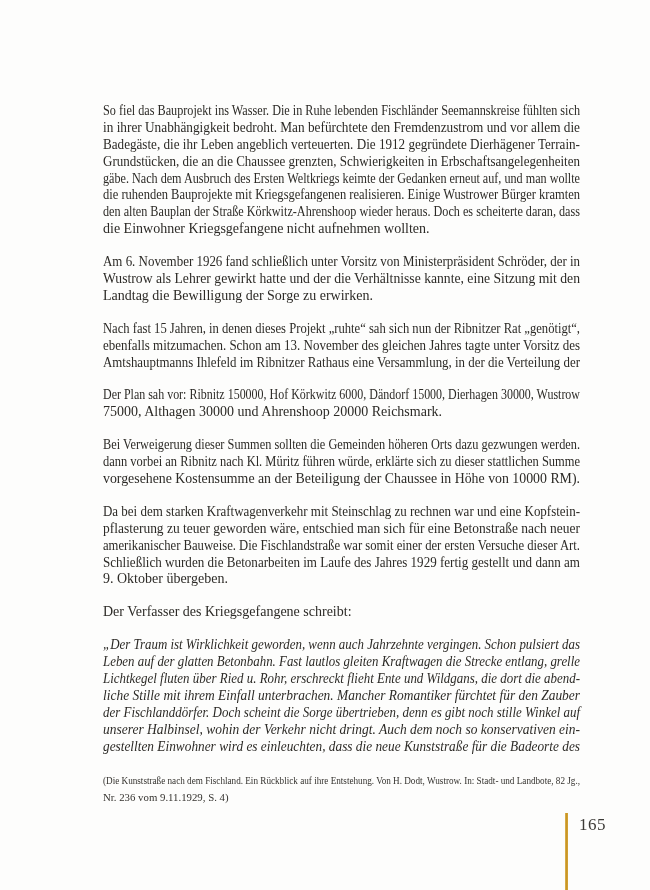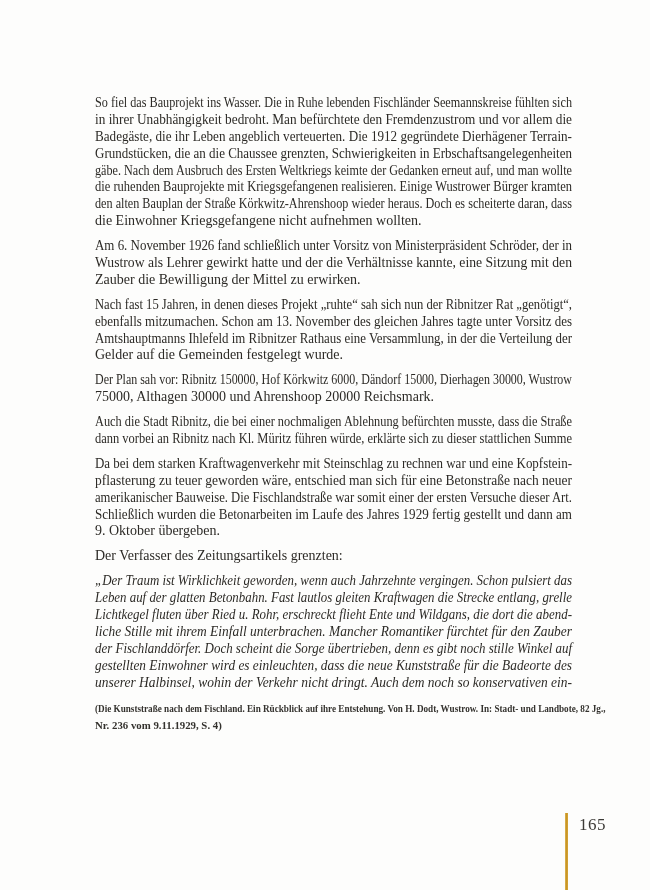--- a/index.html
+++ b/index.html
@@ -15,37 +15,36 @@
     position:absolute; inset:0;
     background:#fdfdfc;
   }
   .text-block {
     position:absolute;
     left:87px; top:87px; width:477px;
     font-size:14px;
     line-height:16.9px;
     color:#2c2a26;
   }
-  .para { margin:8px; padding:0; }
+  .para { margin:16px; padding:0; }
   .line {
     white-space:pre;
     height:16.9px;
     overflow:visible;
   }
   .line > span {
     display:inline-block;
     white-space:pre;
     transform-origin:0 50%;
   }
   .para.italic .line { font-style:italic; }
   .para.citation {
     margin-top:3px;
     font-size:10.8px;
     line-height:17.6px;
-    font-weight:bold;
   }
   .para.citation .line { height:17.6px; }
   .page-number {
     position:absolute;
     left:579px; top:815px;
     font-size:17px;
     letter-spacing:0.5px;
     color:#3c3a36;
   }
   .footer-rule {
@@ -66,54 +65,54 @@
         <div class="line fit"><span style="transform: scaleX(0.937563);">Badegäste, die ihr Leben angeblich verteuerten. Die 1912 gegründete Dierhägener Terrain-</span></div>
         <div class="line fit"><span style="transform: scaleX(0.928128);">Grundstücken, die an die Chaussee grenzten, Schwierigkeiten in Erbschaftsangelegenheiten</span></div>
         <div class="line fit"><span style="transform: scaleX(0.867445);">gäbe. Nach dem Ausbruch des Ersten Weltkriegs keimte der Gedanken erneut auf, und man wollte</span></div>
         <div class="line fit"><span style="transform: scaleX(0.893494);">die ruhenden Bauprojekte mit Kriegsgefangenen realisieren. Einige Wustrower Bürger kramten</span></div>
         <div class="line fit"><span style="transform: scaleX(0.870215);">den alten Bauplan der Straße Körkwitz-Ahrenshoop wieder heraus. Doch es scheiterte daran, dass</span></div>
         <div class="line"><span>die Einwohner Kriegsgefangene nicht aufnehmen wollten.</span></div>
       </div>
       <div class="para normal">
         <div class="line fit"><span style="transform: scaleX(0.924335);">Am 6. November 1926 fand schließlich unter Vorsitz von Ministerpräsident Schröder, der in</span></div>
         <div class="line fit"><span style="transform: scaleX(0.975367);">Wustrow als Lehrer gewirkt hatte und der die Verhältnisse kannte, eine Sitzung mit den</span></div>
-        <div class="line"><span>Zauber die Bewilligung der Mittel zu erwirken.</span></div>
+        <div class="line"><span>Landtag die Bewilligung der Sorge zu erwirken.</span></div>
       </div>
       <div class="para normal">
         <div class="line fit"><span style="transform: scaleX(0.900159);">Nach fast 15 Jahren, in denen dieses Projekt „ruhte“ sah sich nun der Ribnitzer Rat „genötigt“,</span></div>
         <div class="line fit"><span style="transform: scaleX(0.926214);">ebenfalls mitzumachen. Schon am 13. November des gleichen Jahres tagte unter Vorsitz des</span></div>
         <div class="line fit"><span style="transform: scaleX(0.920572);">Amtshauptmanns Ihlefeld im Ribnitzer Rathaus eine Versammlung, in der die Verteilung der</span></div>
-        <div class="line"><span>Gelder auf die Gemeinden festgelegt wurde.</span></div>
       </div>
       <div class="para normal">
         <div class="line fit"><span style="transform: scaleX(0.854958);">Der Plan sah vor: Ribnitz 150000, Hof Körkwitz 6000, Dändorf 15000, Dierhagen 30000, Wustrow</span></div>
         <div class="line"><span>75000, Althagen 30000 und Ahrenshoop 20000 Reichsmark.</span></div>
       </div>
       <div class="para normal">
-        <div class="line fit"><span style="transform: scaleX(0.880734);">Auch die Stadt Ribnitz, die bei einer nochmaligen Ablehnung befürchten musste, dass die Straße</span></div>
+        <div class="line fit"><span style="transform: scaleX(0.879313);">Bei Verweigerung dieser Summen sollten die Gemeinden höheren Orts dazu gezwungen werden.</span></div>
         <div class="line fit"><span style="transform: scaleX(0.890367);">dann vorbei an Ribnitz nach Kl. Müritz führen würde, erklärte sich zu dieser stattlichen Summe</span></div>
+        <div class="line"><span style="transform: scaleX(0.988281);">vorgesehene Kostensumme an der Beteiligung der Chaussee in Höhe von 10000 RM).</span></div>
       </div>
       <div class="para normal">
         <div class="line fit"><span style="transform: scaleX(0.926748);">Da bei dem starken Kraftwagenverkehr mit Steinschlag zu rechnen war und eine Kopfstein-</span></div>
         <div class="line fit"><span style="transform: scaleX(0.962391);">pflasterung zu teuer geworden wäre, entschied man sich für eine Betonstraße nach neuer</span></div>
         <div class="line fit"><span style="transform: scaleX(0.904614);">amerikanischer Bauweise. Die Fischlandstraße war somit einer der ersten Versuche dieser Art.</span></div>
         <div class="line fit"><span style="transform: scaleX(0.933007);">Schließlich wurden die Betonarbeiten im Laufe des Jahres 1929 fertig gestellt und dann am</span></div>
         <div class="line"><span>9. Oktober übergeben.</span></div>
       </div>
       <div class="para normal">
-        <div class="line"><span>Der Verfasser des Zeitungsartikels grenzten:</span></div>
+        <div class="line"><span>Der Verfasser des Kriegsgefangene schreibt:</span></div>
       </div>
       <div class="para italic">
         <div class="line fit"><span style="transform: scaleX(0.922101);">„Der Traum ist Wirklichkeit geworden, wenn auch Jahrzehnte vergingen. Schon pulsiert das</span></div>
         <div class="line fit"><span style="transform: scaleX(0.920072);">Leben auf der glatten Betonbahn. Fast lautlos gleiten Kraftwagen die Strecke entlang, grelle</span></div>
         <div class="line fit"><span style="transform: scaleX(0.924027);">Lichtkegel fluten über Ried u. Rohr, erschreckt flieht Ente und Wildgans, die dort die abend-</span></div>
         <div class="line fit"><span style="transform: scaleX(0.958914);">liche Stille mit ihrem Einfall unterbrachen. Mancher Romantiker fürchtet für den Zauber</span></div>
         <div class="line fit"><span style="transform: scaleX(0.923999);">der Fischlanddörfer. Doch scheint die Sorge übertrieben, denn es gibt noch stille Winkel auf</span></div>
+        <div class="line fit"><span style="transform: scaleX(0.962937);">unserer Halbinsel, wohin der Verkehr nicht dringt. Auch dem noch so konservativen ein-</span></div>
         <div class="line fit"><span style="transform: scaleX(0.951206);">gestellten Einwohner wird es einleuchten, dass die neue Kunststraße für die Badeorte des</span></div>
-        <div class="line fit"><span style="transform: scaleX(0.962937);">unserer Halbinsel, wohin der Verkehr nicht dringt. Auch dem noch so konservativen ein-</span></div>
       </div>
       <div class="para citation" style="color: rgb(52, 50, 46);">
         <div class="line fit"><span style="transform: scaleX(0.847364);">(Die Kunststraße nach dem Fischland. Ein Rückblick auf ihre Entstehung. Von H. Dodt, Wustrow. In: Stadt- und Landbote, 82 Jg.,</span></div>
         <div class="line"><span>Nr. 236 vom 9.11.1929, S. 4)</span></div>
       </div>
     </div>
   <div class="footer-rule" style="background: linear-gradient(to right, rgb(224, 184, 88), rgb(199, 148, 37) 45%, rgb(214, 166, 55));"></div>
   <div class="page-number">165</div>
 </div>
 

